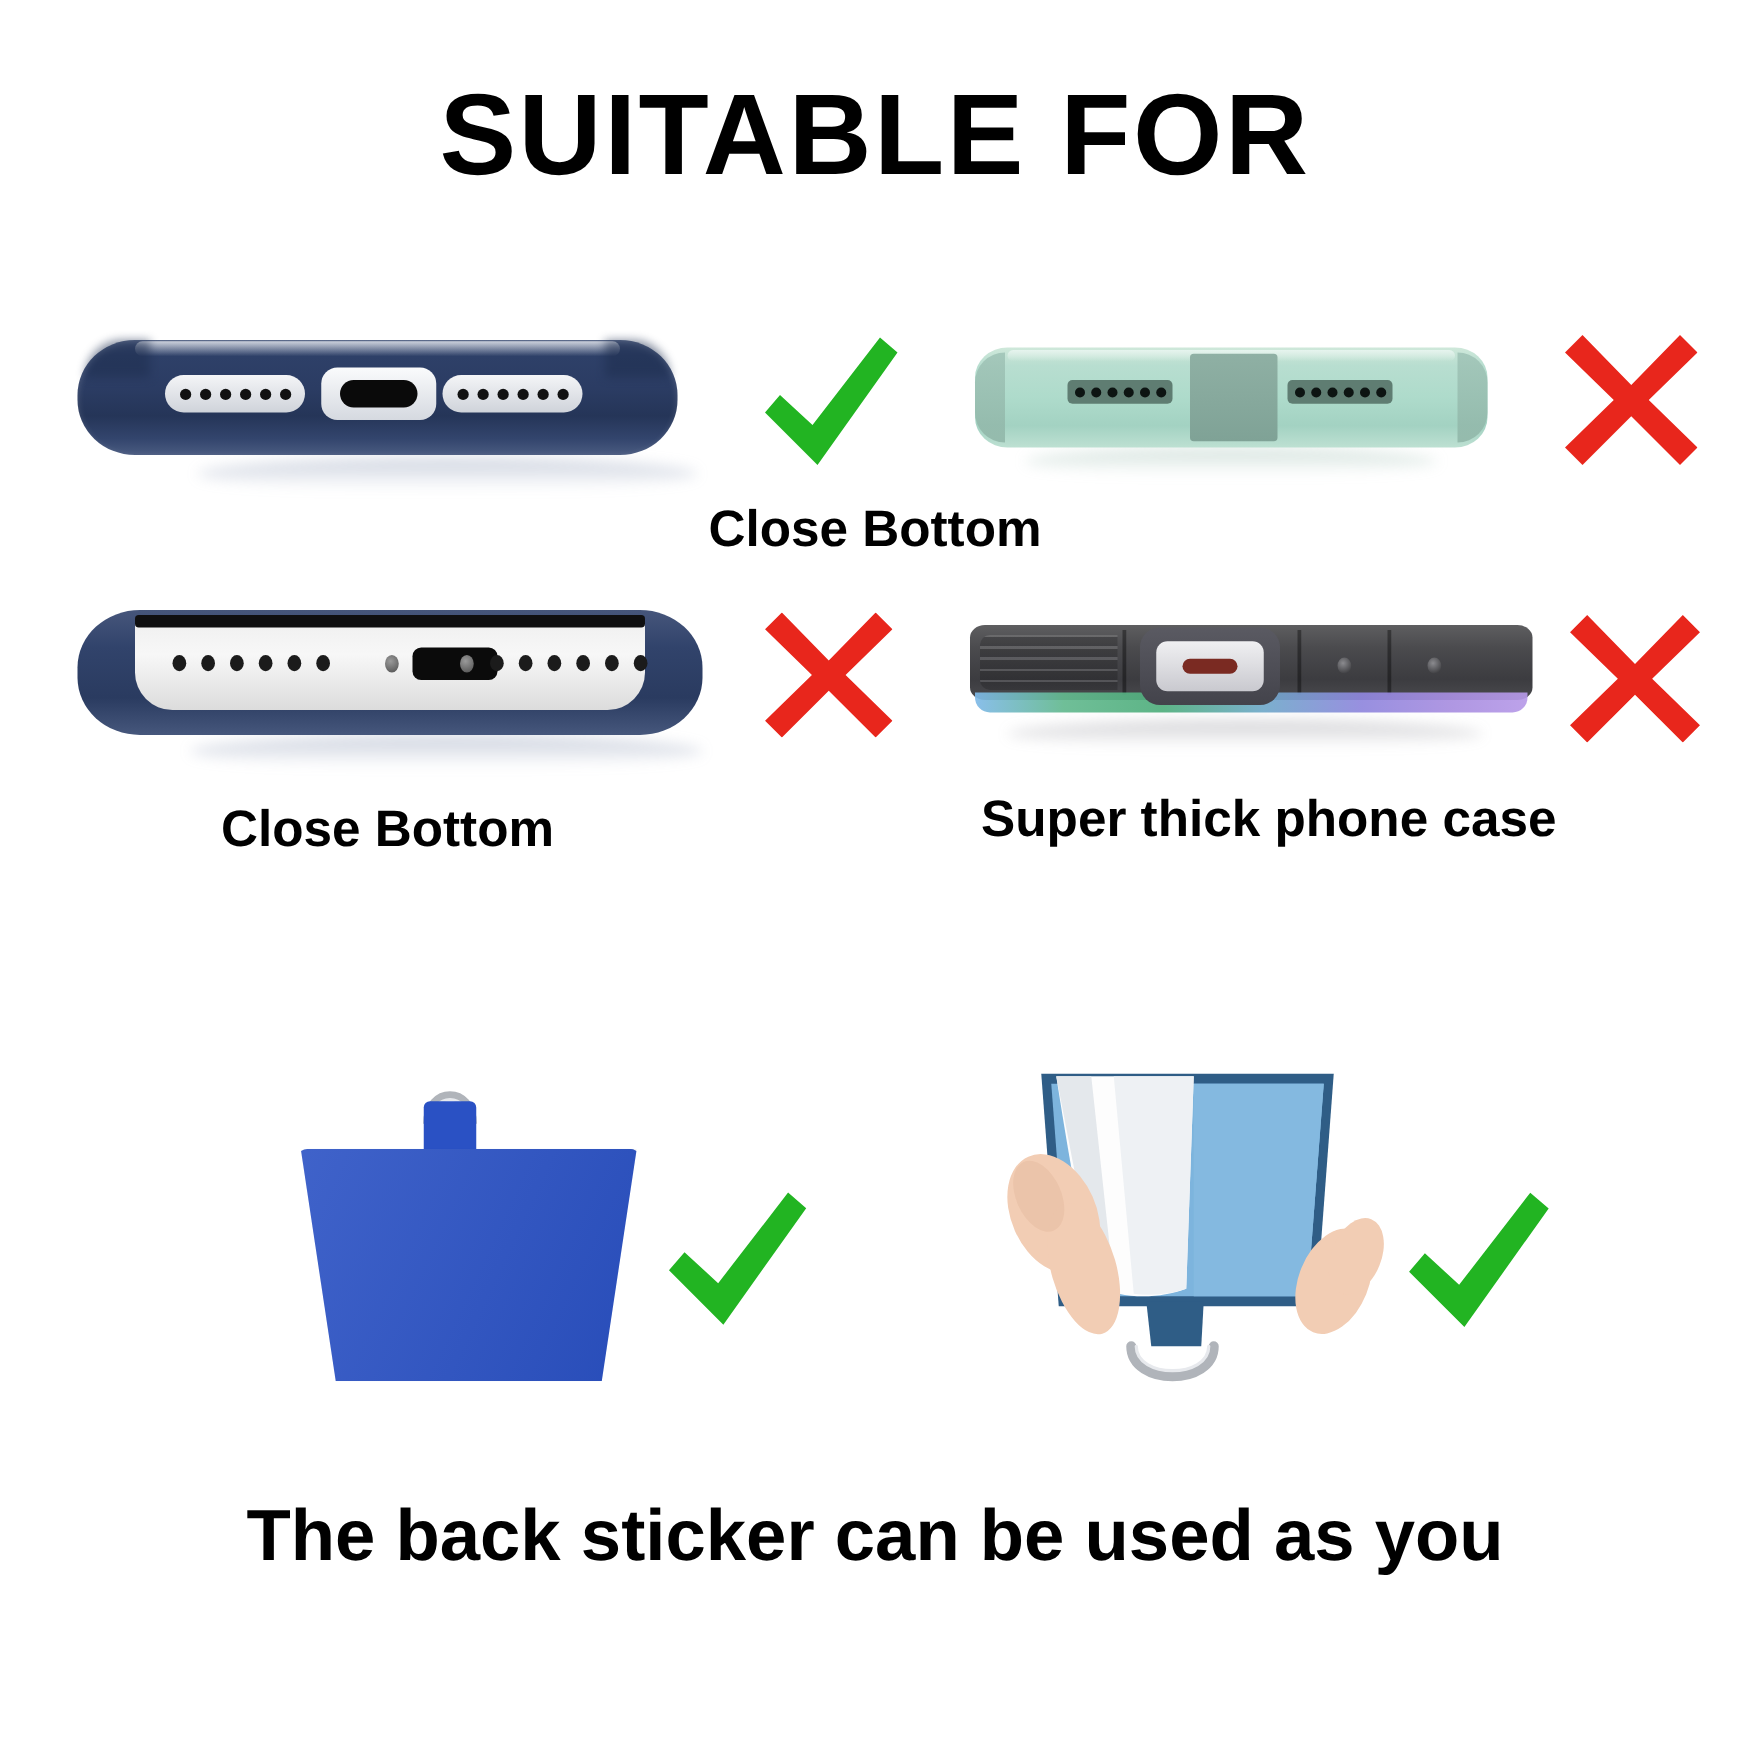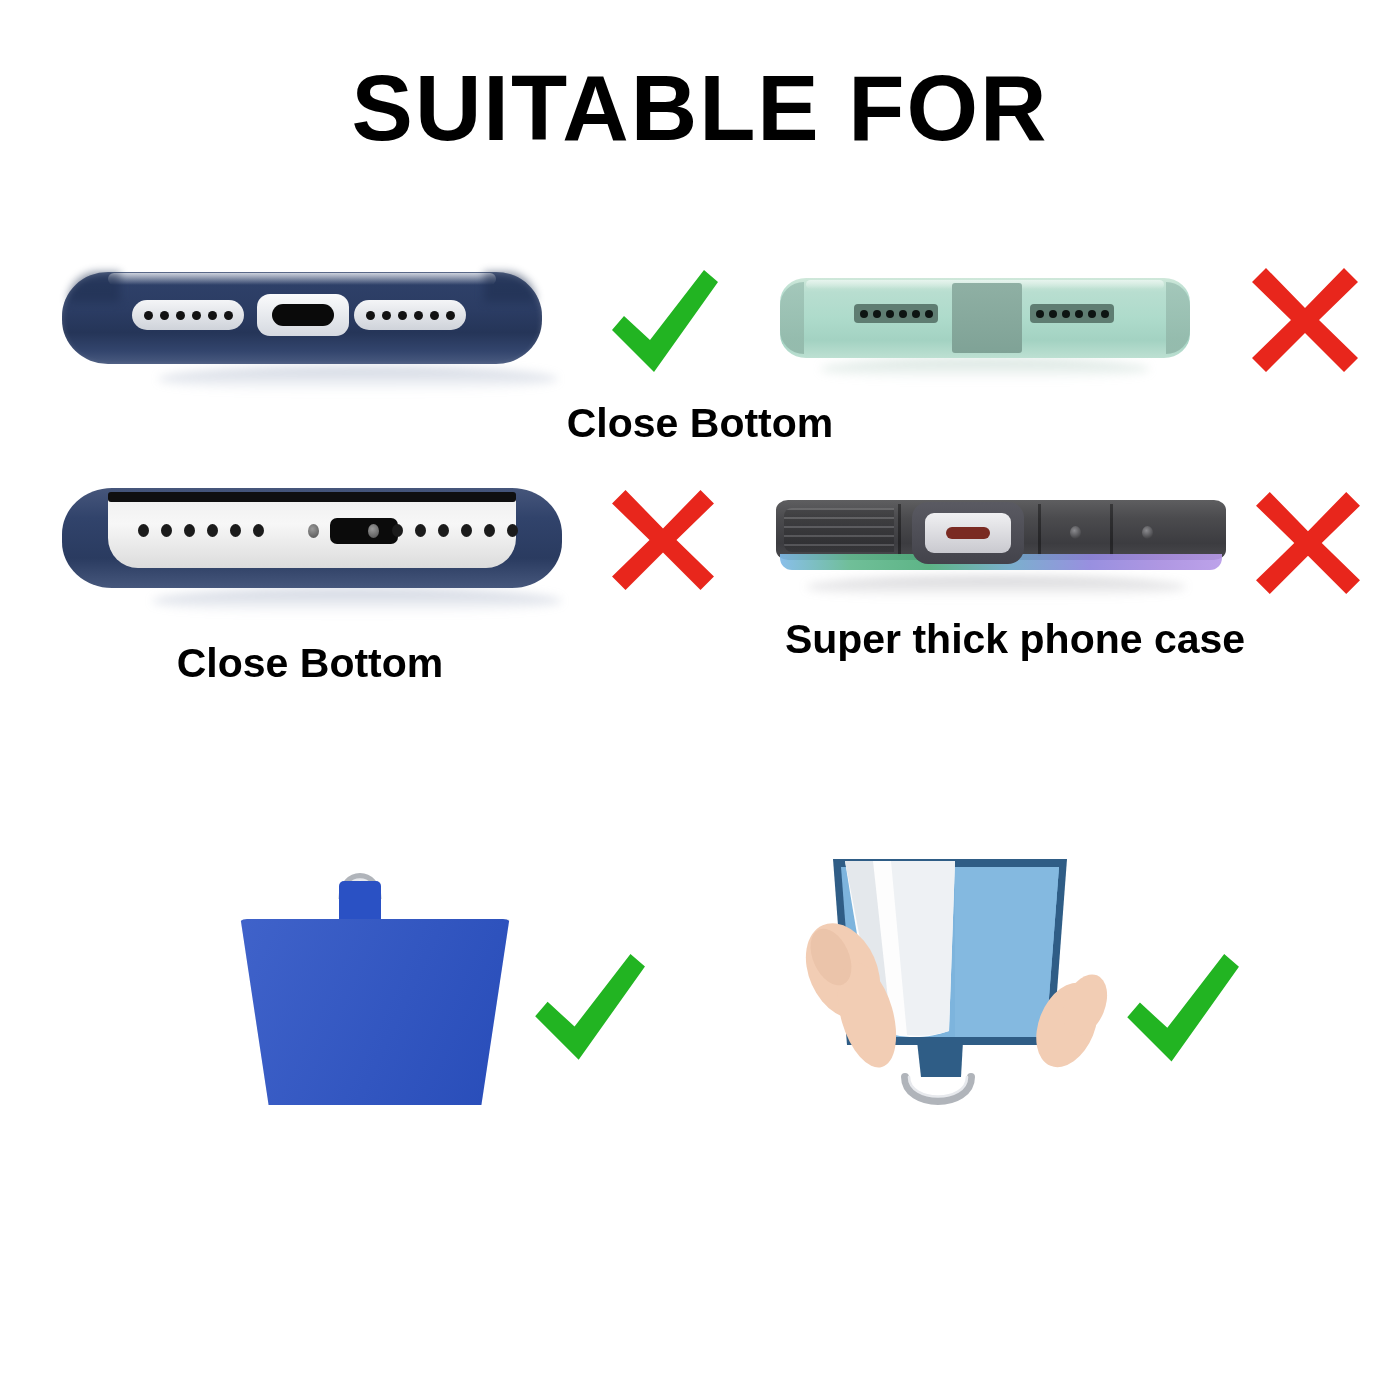--- a/index.html
+++ b/index.html
@@ -481,21 +481,21 @@
 </div>
 
 <div class="mark" style="left:1256px; top:492px;">
   <svg width="104" height="102" viewBox="0 0 106 104" aria-hidden="true">
     <path d="M14 0 L53 40 L92 0 L106 14 L67 52 L106 90 L92 104 L53 65 L14 104 L0 90 L39 52 L0 14 Z" fill="#e8261c"></path>
   </svg>
 </div>
 
 <div class="caption" style="left:60px; top:640px; width:500px;">Close Bottom</div>
 
-<div class="caption" style="left:730px; top:616px; width:570px;">Super thick phone case</div>
+<div class="caption" style="left:730px; top:632px; width:570px;">Super thick phone case</div>
 
 <div class="tab">
   <div class="ring">
     <svg width="50" height="44" viewBox="0 0 50 44" aria-hidden="true">
       <path d="M7 44 C7 14, 43 14, 43 44" stroke="#b0b4ba" stroke-width="7" fill="none" stroke-linecap="round"></path>
       <path d="M9.5 44 C9.5 18, 40.5 18, 40.5 44" stroke="#e6e8ec" stroke-width="2.4" fill="none" stroke-linecap="round"></path>
     </svg>
   </div>
   <div class="neck"></div>
   <div class="pad"></div>
@@ -541,13 +541,14 @@
   </svg>
 </div>
 
 <div class="mark" style="left:1116px; top:952px;">
   <svg width="130" height="118" viewBox="0 0 118 112" aria-hidden="true">
     <path d="M8 62 L20 48 L46 72 L100 2 L114 14 L50 104 Z" fill="#22b422"></path>
   </svg>
 </div>
 
 <div class="footnote">
+  <span>The back sticker can be used as you</span>
 </div>
 
 </body></html>

